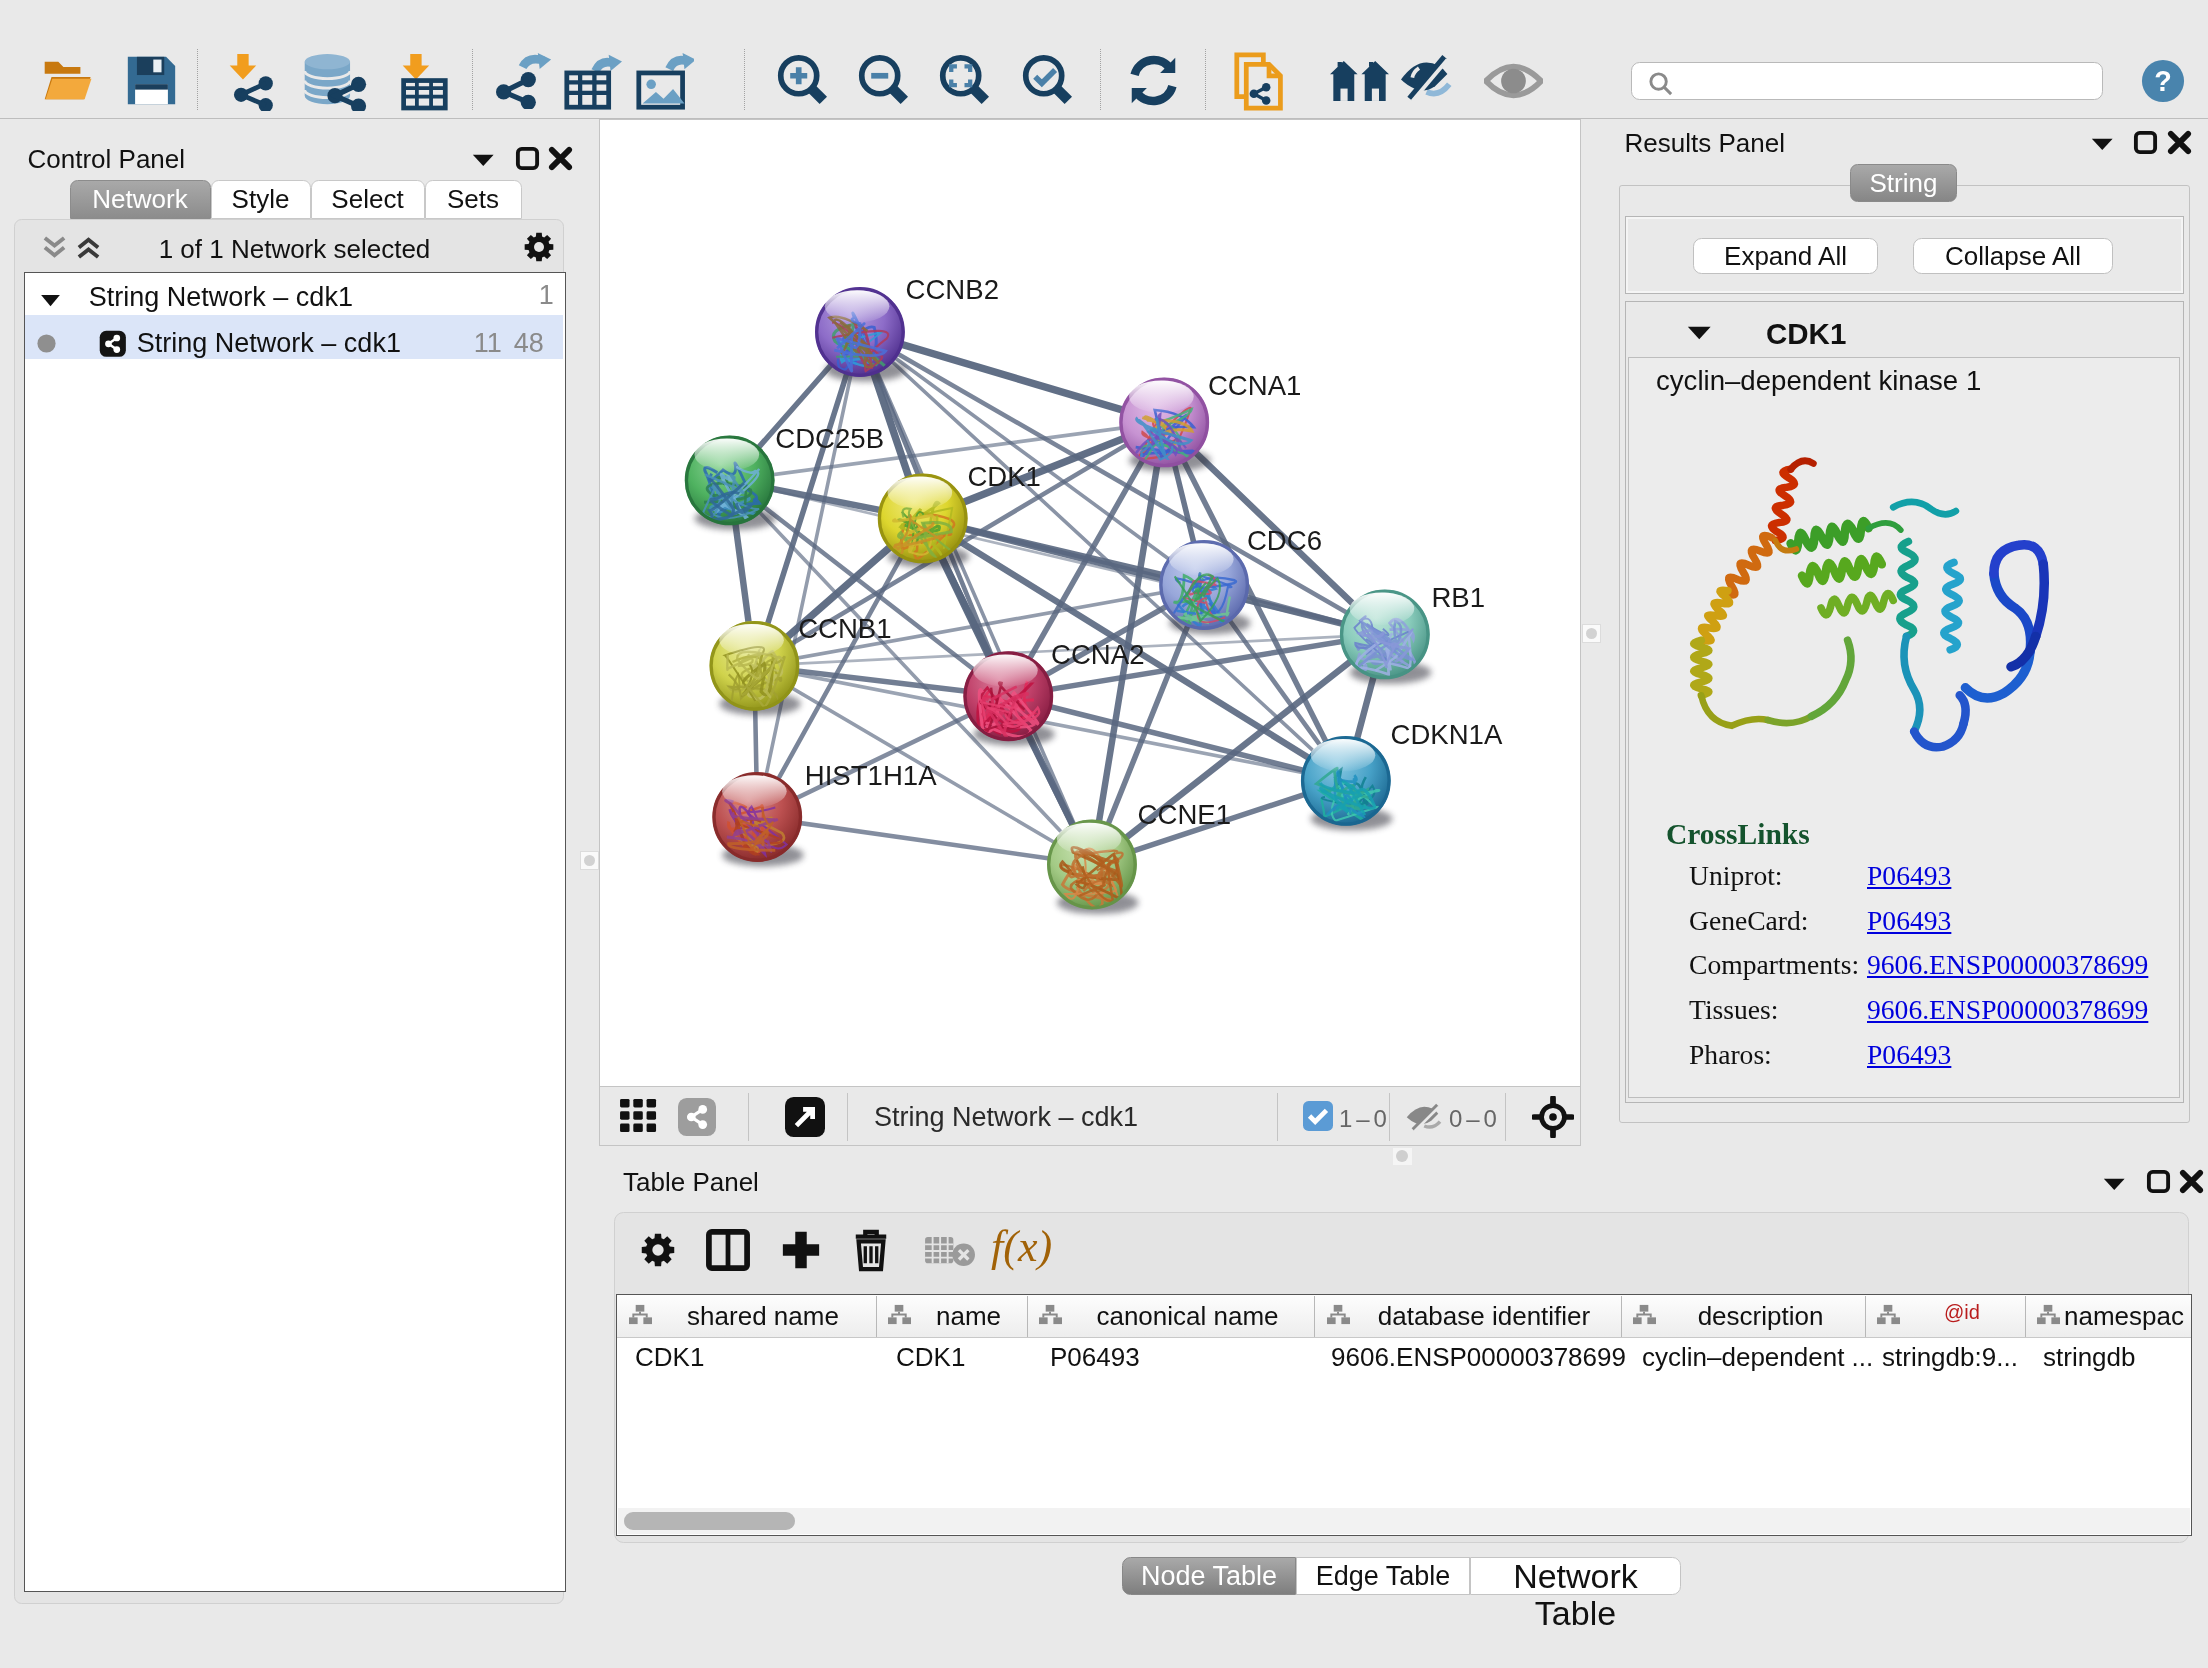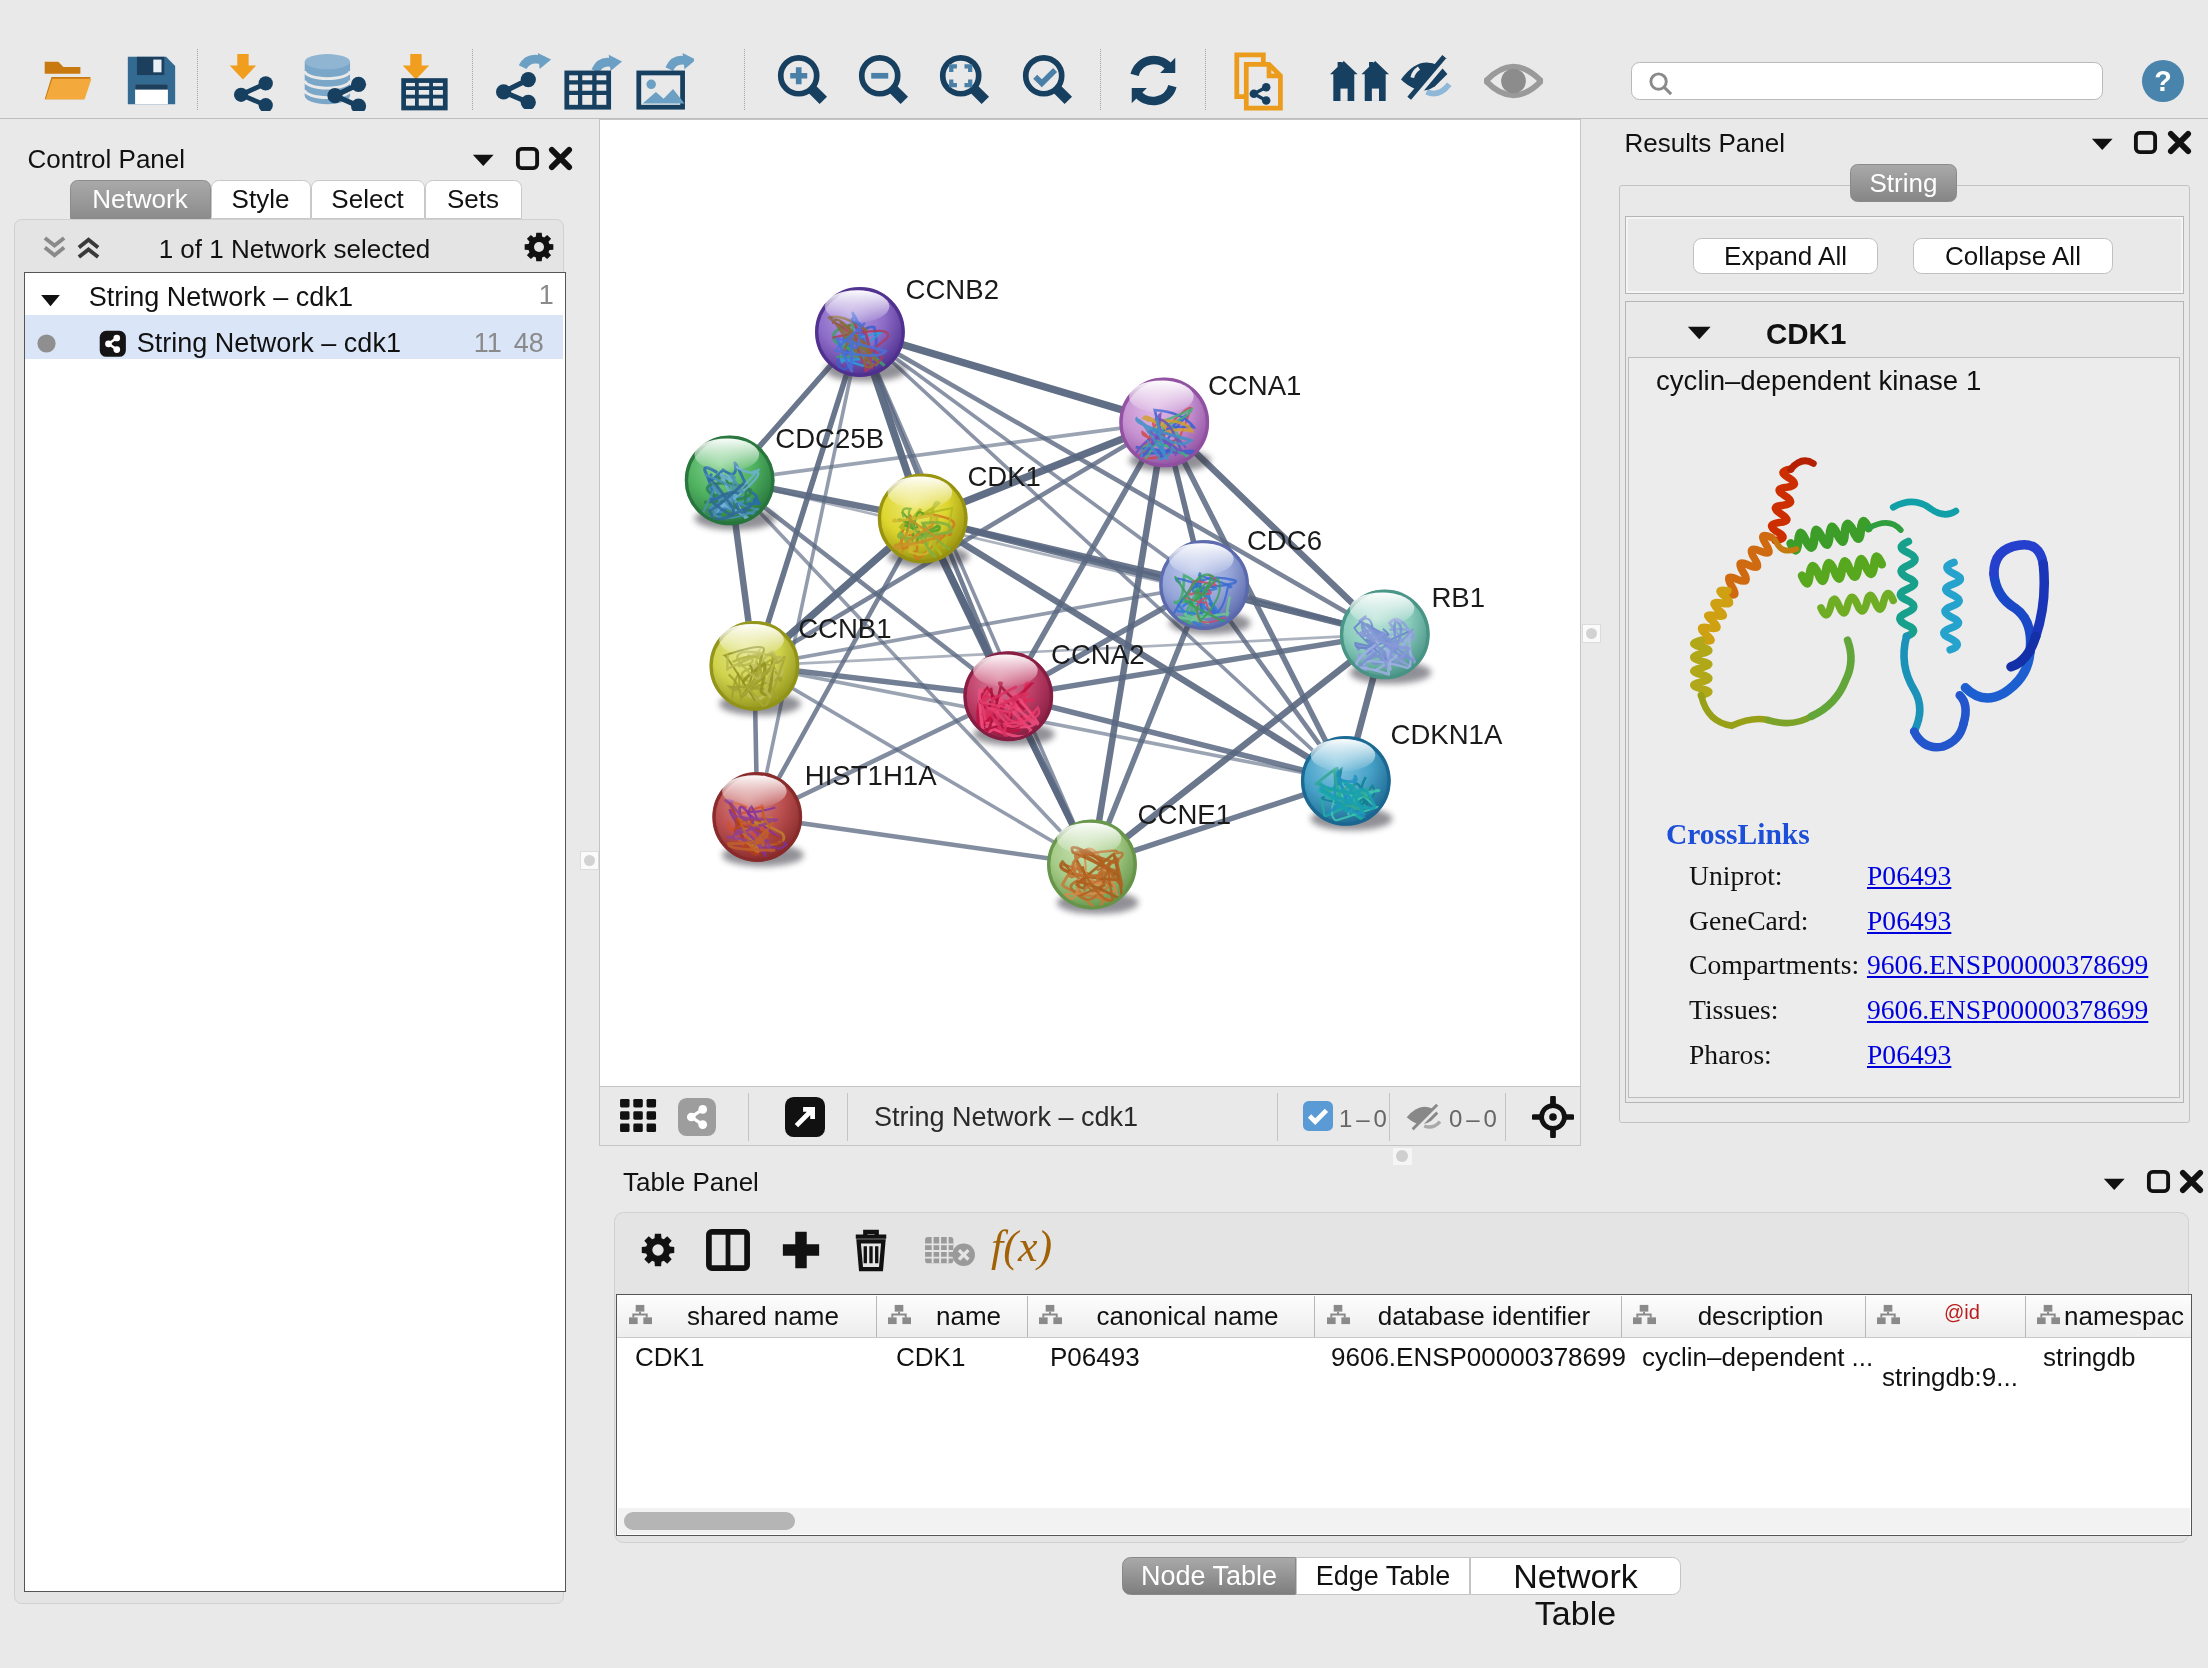--- a/index.html
+++ b/index.html
@@ -696,21 +696,21 @@
 <path d="M296 210 Q311 205 296 198 Q282 192 297 187 Q312 182 298 176 Q283 169 298 164 Q313 159 298 152 Q284 146 299 141 Q314 136 300 130 Q285 123 300 118" fill="none" stroke="#25a3cc" stroke-width="8" stroke-linecap="round"></path>
 <path d="M312 250 Q330 268 352 256 Q378 240 380 212" fill="none" stroke="#1d5fd0" stroke-width="10" stroke-linecap="round"></path>
 <path d="M380 212 Q384 180 364 166 Q344 154 342 130" fill="none" stroke="#1a49c8" stroke-width="10" stroke-linecap="round"></path>
 <path d="M342 130 Q342 104 368 100 Q390 96 394 120" fill="none" stroke="#2440cc" stroke-width="10" stroke-linecap="round"></path>
 <path d="M394 120 Q398 160 386 196" fill="none" stroke="#1a35b8" stroke-width="10" stroke-linecap="round"></path>
 <path d="M258 296 Q268 316 288 312 Q306 306 310 288" fill="none" stroke="#2355cc" stroke-width="9" stroke-linecap="round"></path>
 <path d="M310 288 Q316 268 306 258" fill="none" stroke="#2355cc" stroke-width="9" stroke-linecap="round"></path>
 <path d="M386 196 Q378 222 360 228" fill="none" stroke="#1330a8" stroke-width="10" stroke-linecap="round"></path>
 </svg>
 
-    <div class="abs" style="left:49px;top:699px;font-family:'Liberation Serif',serif;font-size:29.5px;font-weight:bold;color:#1d4ed8;">CrossLinks</div>
+    <div class="abs" style="left:49px;top:699px;font-family:'Liberation Serif',serif;font-size:29.5px;font-weight:bold;color:#14532d;">CrossLinks</div>
     <div class="abs" style="left:72px;top:741px;width:476px;font-family:'Liberation Serif',serif;font-size:27.6px;color:#111;">
       <div style="position:absolute;left:0;top:0px;">Uniprot:</div>
         <div style="position:absolute;left:178px;top:0px;color:#0000dd;text-decoration:underline;">P06493</div>
       <div style="position:absolute;left:0;top:45px;">GeneCard:</div>
         <div style="position:absolute;left:178px;top:45px;color:#0000dd;text-decoration:underline;">P06493</div>
       <div style="position:absolute;left:0;top:89px;">Compartments:</div>
         <div style="position:absolute;left:178px;top:89px;color:#0000dd;text-decoration:underline;">9606.ENSP00000378699</div>
       <div style="position:absolute;left:0;top:134px;">Tissues:</div>
         <div style="position:absolute;left:178px;top:134px;color:#0000dd;text-decoration:underline;">9606.ENSP00000378699</div>
       <div style="position:absolute;left:0;top:179px;">Pharos:</div>
@@ -818,21 +818,21 @@
         </svg>
 <div class="abs" style="left:1483px;top:145px;width:122px;text-align:center;font-size:26px;color:#111;white-space:nowrap;overflow:hidden;">namespac</div>
       </div>
 
     <div id="trow">
         <div class="abs" style="left:55px;top:186px;font-size:26px;color:#111;white-space:nowrap;">CDK1</div>
 <div class="abs" style="left:316px;top:186px;font-size:26px;color:#111;white-space:nowrap;">CDK1</div>
 <div class="abs" style="left:470px;top:186px;font-size:26px;color:#111;white-space:nowrap;">P06493</div>
 <div class="abs" style="left:751px;top:186px;font-size:26px;color:#111;white-space:nowrap;">9606.ENSP00000378699</div>
 <div class="abs" style="left:1062px;top:186px;font-size:26px;color:#111;white-space:nowrap;">cyclin–dependent ...</div>
-<div class="abs" style="left:1302px;top:186px;font-size:26px;color:#111;white-space:nowrap;margin-top:20px;">stringdb:9...</div>
+<div class="abs" style="left:1302px;top:186px;font-size:26px;color:#111;white-space:nowrap;">stringdb:9...</div>
 <div class="abs" style="left:1463px;top:186px;font-size:26px;color:#111;white-space:nowrap;">stringdb</div>
       </div>
 
     <div class="abs" style="left:38px;top:352px;width:1572px;height:26px;background:#f2f2f2;"></div>
     <div class="abs" style="left:44px;top:356px;width:171px;height:18px;background:#b5b5b5;border-radius:9.5px;"></div>
 
     <div class="abs" style="left:542px;top:401px;width:174px;height:38px;background:linear-gradient(#a9a9a9,#7e7e7e);border:1px solid #888;border-radius:8.6px 0 0 8.6px;color:#fff;font-size:27px;text-align:center;line-height:37px;">Node Table</div>
     <div class="abs" style="left:716px;top:401px;width:174px;height:38px;background:#fff;border:1px solid #c4c4c4;color:#111;font-size:27px;text-align:center;line-height:37px;">Edge Table</div>
     <div class="abs" style="left:890px;top:401px;width:211px;height:38px;background:#fff;border:1px solid #c4c4c4;border-radius:0 8.6px 8.6px 0;color:#111;font-size:34px;text-align:center;line-height:37px;">Network Table</div>
   </div>

